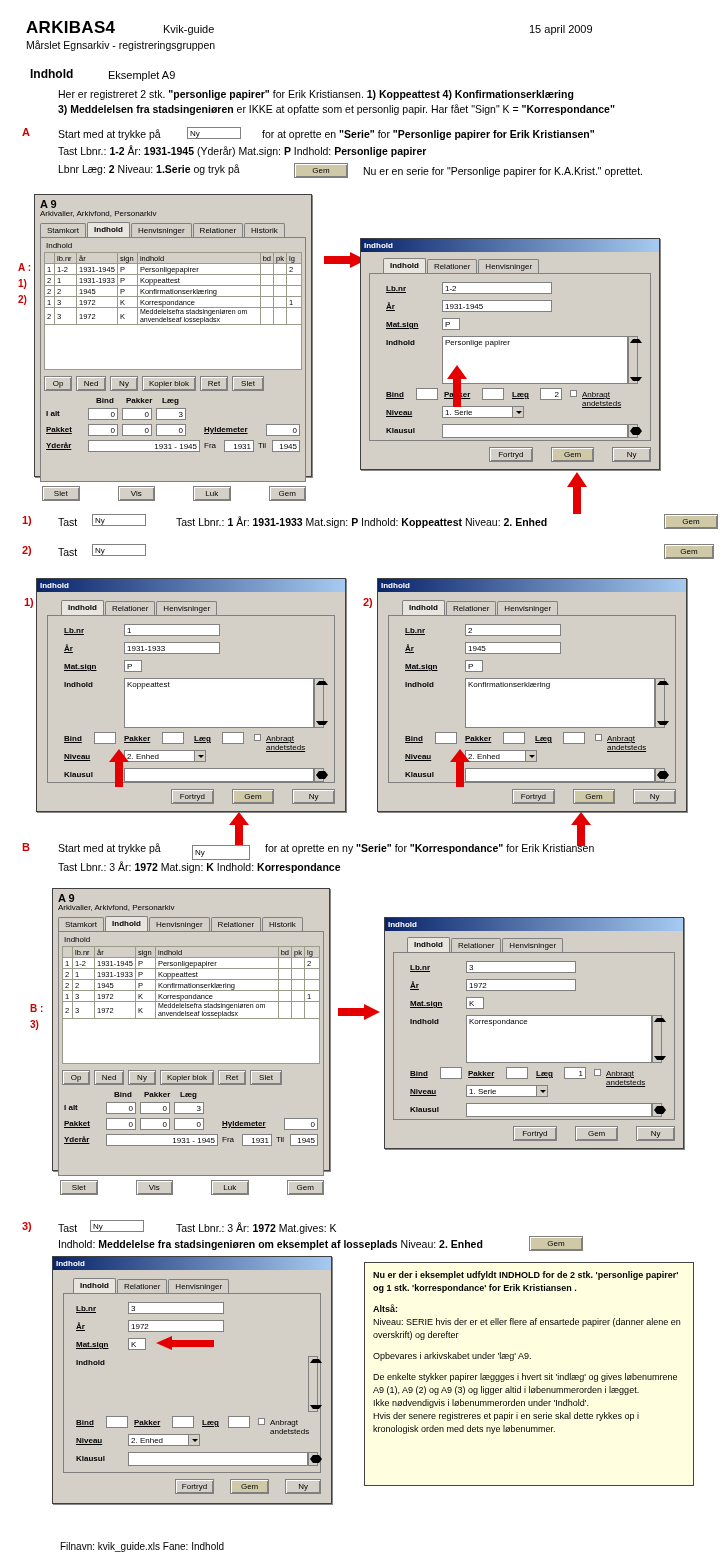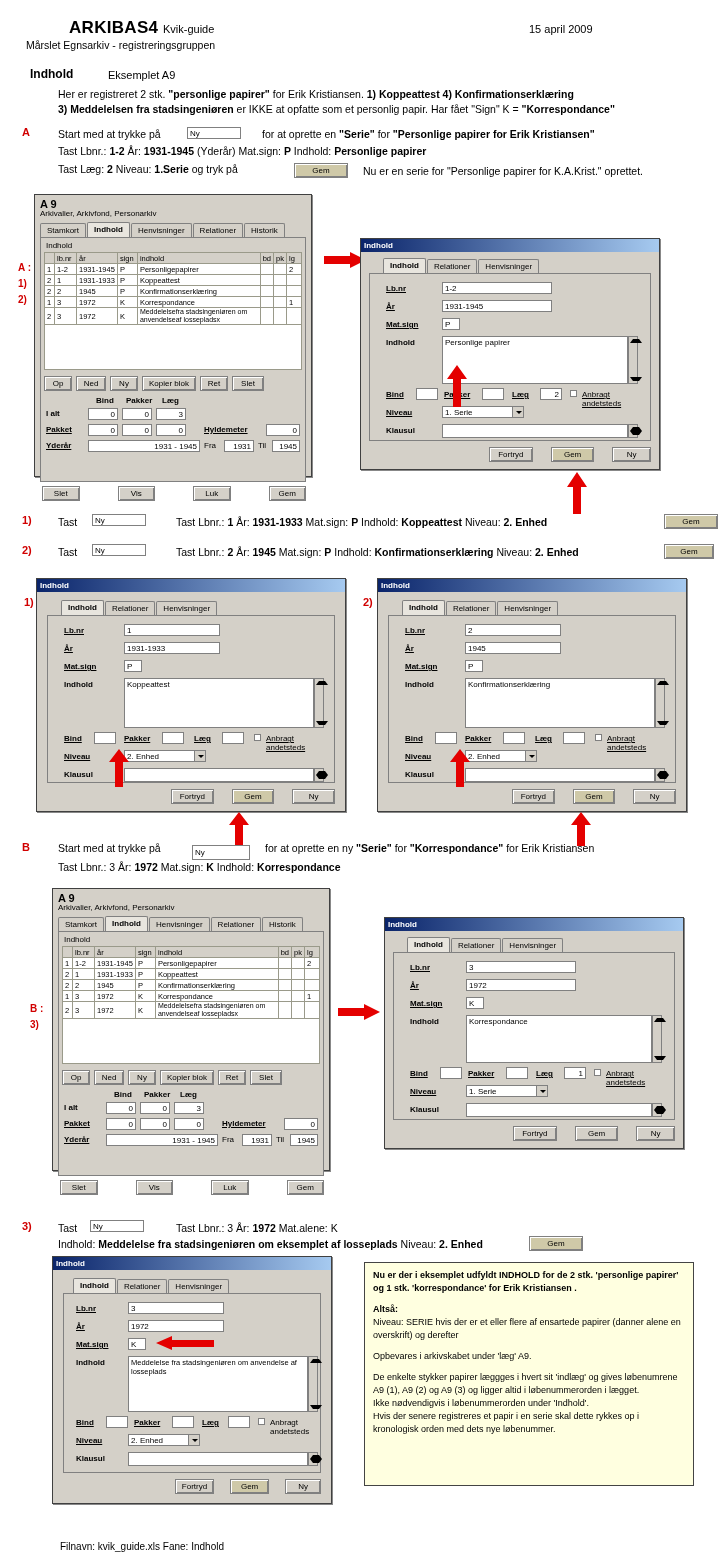--- a/index.html
+++ b/index.html
@@ -11,21 +11,21 @@
     font-size: 10.5px;
     color: #000;
     position: relative;
     overflow: hidden;
   }
   .page { position: relative; width:724px; height:1568px; }
 
   
   .b { font-weight: bold; }
   .abs { position: absolute; }
-  .hdr-title { font-size: 17px; font-weight: bold; letter-spacing: .3px; margin-left: 43px; }
+  .hdr-title { font-size: 17px; font-weight: bold; letter-spacing: .3px; }
   .tiny { font-size: 8px; }
 
   
   .redletter { color:#d10000; font-weight:bold; font-size:11px; }
   .redlabel { color:#d10000; font-weight:bold; font-size:10px; }
 
   .arrow-r { position:absolute; }
   .arrow-r .shaft { position:absolute; background:#e40000; }
   .arrow-r .head  { position:absolute; width:0; height:0; }
 
@@ -139,21 +139,21 @@
     <span>Start med at trykke på</span>
   </div>
   <div class="abs fld" style="left:187px; top:127px; width:54px;">Ny</div>
   <div class="abs" style="left:262px; top:128px; white-space:nowrap;">
     <span>for at oprette en </span><span class="b">"Serie"</span><span> for </span><span class="b">"Personlige papirer for Erik Kristiansen"</span>
   </div>
   <div class="abs" style="left:58px; top:145px; white-space:nowrap;">
     <span>Tast Lbnr.: </span><span class="b">1-2</span><span>   År: </span><span class="b">1931-1945</span><span> (Yderår)  Mat.sign: </span><span class="b">P</span><span>  Indhold: </span><span class="b">Personlige papirer</span>
   </div>
   <div class="abs" style="left:58px; top:163px; white-space:nowrap;">
-    <span>Tast Læg: </span><span class="b">2</span><span>  Niveau: </span><span class="b">1.Serie</span><span> og tryk på</span>
+    <span>Lbnr Læg: </span><span class="b">2</span><span>  Niveau: </span><span class="b">1.Serie</span><span> og tryk på</span>
   </div>
   <div class="abs btn k" style="left:294px; top:163px; width:54px;">Gem</div>
   <div class="abs" style="left:363px; top:165px; white-space:nowrap;">Nu er en serie for "Personlige papirer for K.A.Krist." oprettet.</div>
 
   <div class="win" style="left:34px; top:194px; width:278px; height:283px;">
     <div class="inner" style="padding:3px 5px;">
       <div class="b" style="font-size:11px;">A 9</div>
       <div class="tiny" style="margin-top:-1px;">Arkivalier, Arkivfond, Personarkiv</div>
 
       <div class="tabs" style="margin-top:4px;">
@@ -350,23 +350,20 @@
   <div class="abs" style="left:58px; top:516px;">Tast</div>
   <div class="abs fld" style="left:92px; top:514px; width:54px;">Ny</div>
   <div class="abs" style="left:176px; top:516px; white-space:nowrap;">
     <span>Tast Lbnr.: </span><span class="b">1</span><span>   År: </span><span class="b">1931-1933</span><span>   Mat.sign: </span><span class="b">P</span><span>   Indhold: </span><span class="b">Koppeattest</span><span>   Niveau: </span><span class="b">2. Enhed</span>
   </div>
   <div class="abs btn k" style="left:664px; top:514px; width:54px;">Gem</div>
 
   <div class="abs redletter" style="left:22px; top:544px;">2)</div>
   <div class="abs" style="left:58px; top:546px;">Tast</div>
   <div class="abs fld" style="left:92px; top:544px; width:54px;">Ny</div>
-  <div class="abs" style="left:176px; top:546px; white-space:nowrap;">
-    <span>Tast Lbnr.: </span><span class="b">2</span><span>   År: </span><span class="b">1945</span><span>   Mat.sign: </span><span class="b">P</span><span>   Indhold: </span><span class="b">Konfirmationserklæring</span><span>   Niveau: </span><span class="b">2. Enhed</span>
-  </div>
   <div class="abs btn k" style="left:664px; top:544px; width:50px;">Gem</div>
 
   <div class="abs redletter" style="left:24px; top:596px;">1)</div>
   <div class="win" style="left:36px; top:578px; width:310px; height:234px;">
     <div class="tbar"><span>Indhold</span></div>
     <div class="inner" style="padding:8px 10px 4px;">
       <div class="tabs" style="margin-left:14px;">
         <div class="tab active">Indhold</div>
         <div class="tab">Relationer</div>
         <div class="tab">Henvisninger</div>
@@ -655,21 +652,21 @@
         <div class="btn" style="width:50px;">Gem</div>
         <div class="btn" style="width:44px;">Ny</div>
       </div>
     </div>
   </div>
 
   <div class="abs redletter" style="left:22px; top:1220px;">3)</div>
   <div class="abs" style="left:58px; top:1222px;">Tast</div>
   <div class="abs fld" style="left:90px; top:1220px; width:54px;">Ny</div>
   <div class="abs" style="left:176px; top:1222px; white-space:nowrap;">
-    <span>Tast Lbnr.: 3   År: </span><span class="b">1972</span><span>   Mat.alene: K</span>
+    <span>Tast Lbnr.: 3   År: </span><span class="b">1972</span><span>   Mat.gives: K</span>
   </div>
   <div class="abs" style="left:58px; top:1238px; white-space:nowrap;">
     <span>Indhold: </span><span class="b">Meddelelse fra stadsingeniøren om eksemplet af losseplads</span><span>   Niveau: </span><span class="b">2. Enhed</span>
   </div>
   <div class="abs btn k" style="left:529px; top:1236px; width:54px;">Gem</div>
 
   <div class="win" style="left:52px; top:1256px; width:280px; height:248px;">
     <div class="tbar"><span>Indhold</span></div>
     <div class="inner" style="padding:8px 10px 4px;">
       <div class="tabs" style="margin-left:10px;">
@@ -685,21 +682,20 @@
         <div class="lbl b ul" style="position:absolute; left:12px; top:46px;">Mat.sign</div>
         <div class="fld" style="position:absolute; left:64px; top:44px; width:18px;">K</div>
 
         <div style="position:absolute; left:92px; top:42px;">
           <svg width="58" height="14" viewBox="0 0 58 14">
             <polygon points="0,7 16,0 16,4 58,4 58,11 16,11 16,14" fill="#e40000"></polygon>
           </svg>
         </div>
 
         <div class="lbl b" style="position:absolute; left:12px; top:64px;">Indhold</div>
-        <div class="fldbox" style="position:absolute; left:64px; top:62px; width:180px; height:56px; font-size:7.5px;">Meddelelse fra stadsingeniøren om anvendelse af losseplads</div>
         <div class="scroll" style="left:244px; top:62px; height:56px;"></div>
 
         <div class="lbl b ul" style="position:absolute; left:12px; top:124px;">Bind</div>
         <div class="fld" style="position:absolute; left:42px; top:122px; width:22px;"></div>
         <div class="lbl b ul" style="position:absolute; left:70px; top:124px;">Pakker</div>
         <div class="fld" style="position:absolute; left:108px; top:122px; width:22px;"></div>
         <div class="lbl b ul" style="position:absolute; left:138px; top:124px;">Læg</div>
         <div class="fld" style="position:absolute; left:164px; top:122px; width:22px;"></div>
         <span class="cb" style="position:absolute; left:194px; top:124px;"></span>
         <div class="lbl" style="position:absolute; left:206px; top:124px;">Anbragt andetsteds</div>

